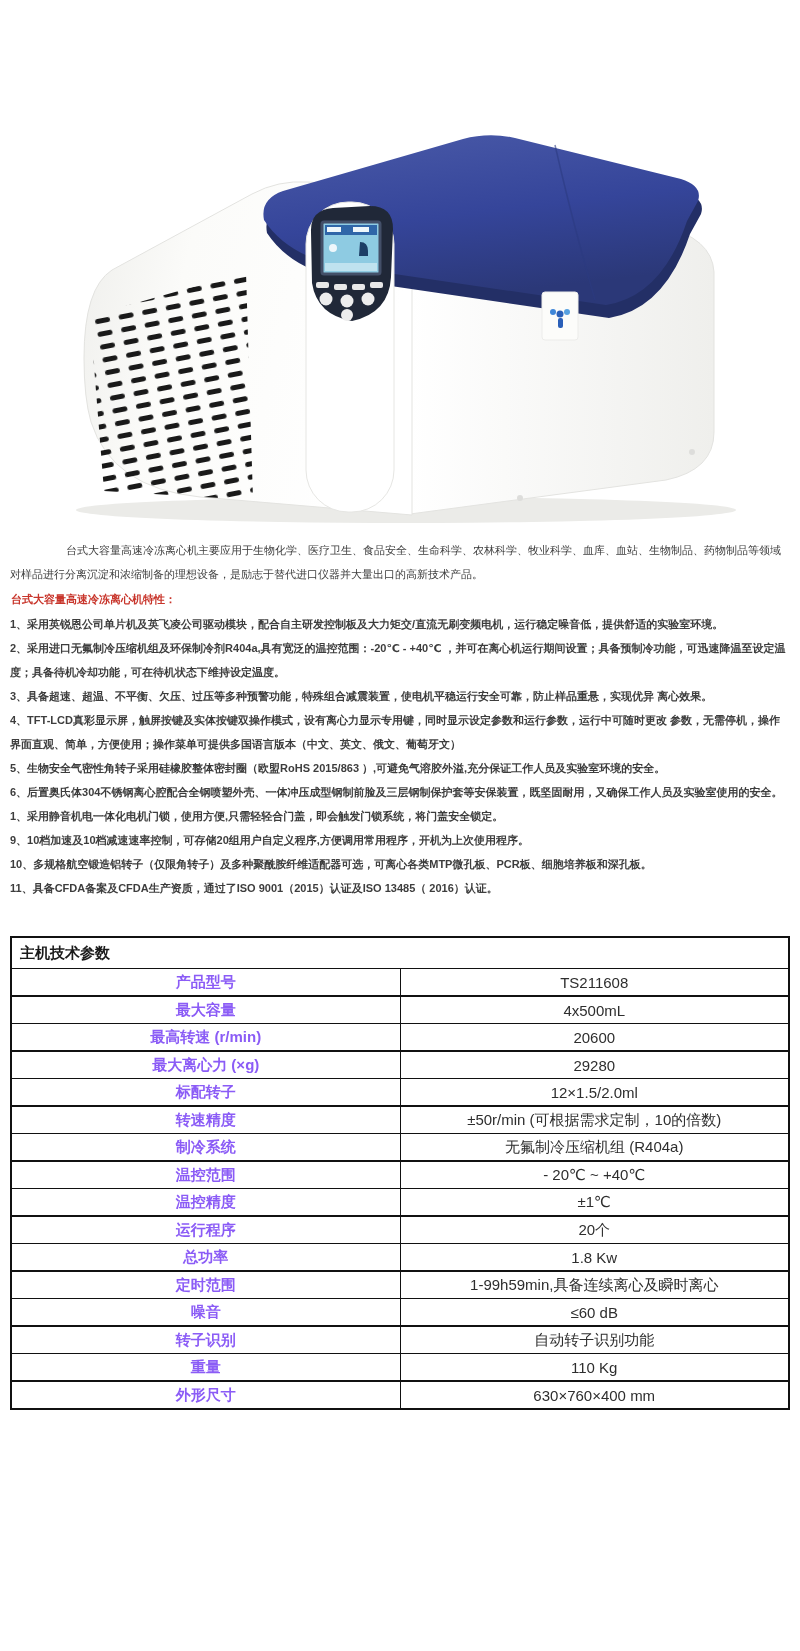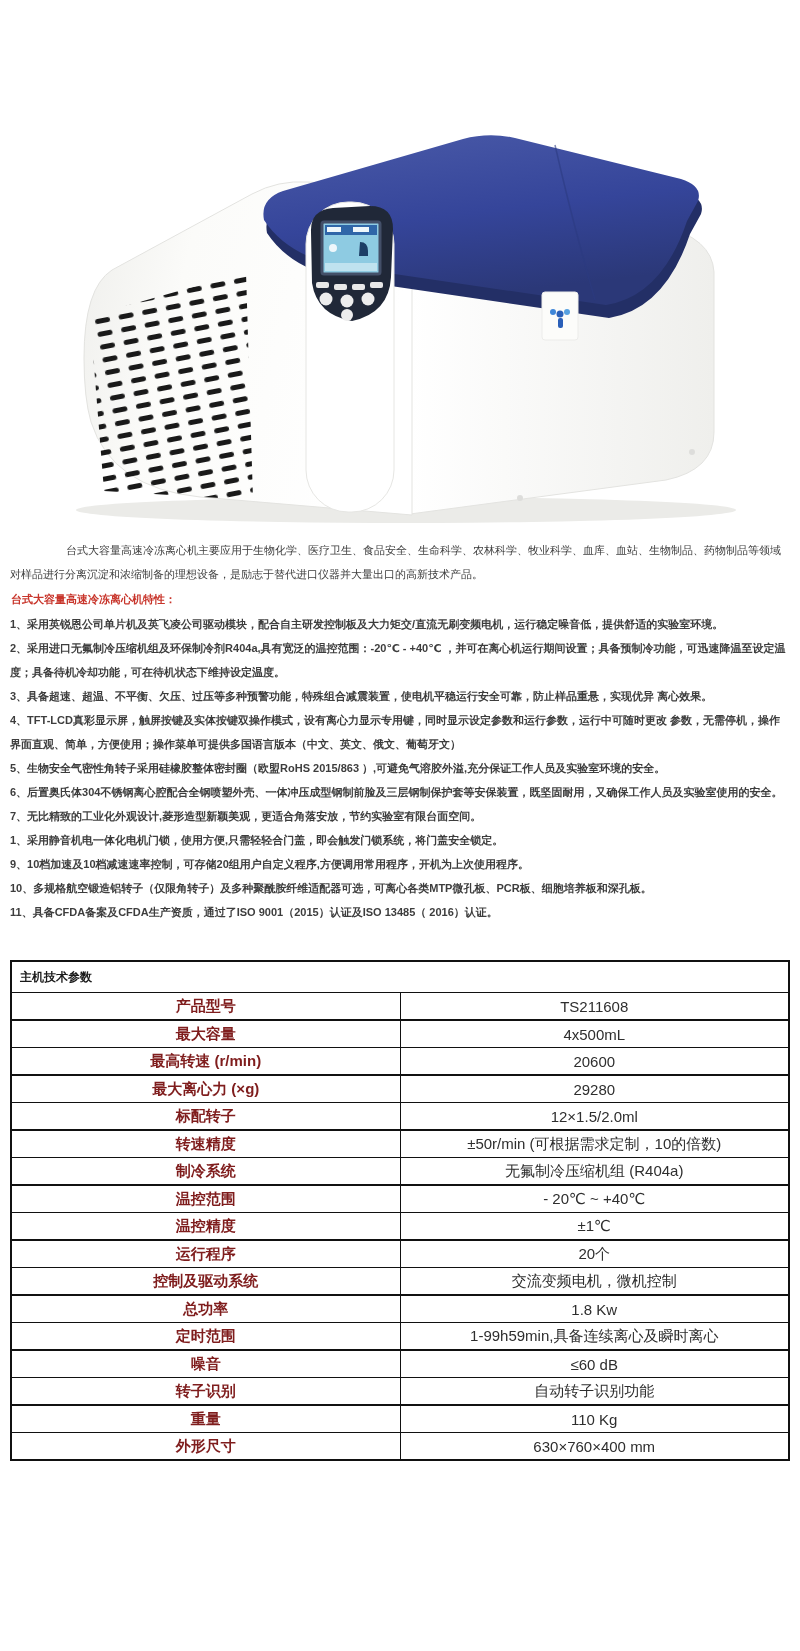--- a/index.html
+++ b/index.html
@@ -16,36 +16,36 @@
   .feat-item { margin:0;font-weight:bold; }
   .spec-wrap { margin:36px 10px 0; padding-bottom:6px; }
   table.specs {
     width:780px;
     border-collapse:collapse;
     border:2px solid #111;
     table-layout:fixed;
   }
   table.specs th.tbl-title {
     text-align:left;
-    font-size:12px;
+    font-size:15px;
     font-weight:bold;
     color:#1a1a1a;
     padding:3px 8px;
     height:24px;
     border:1px solid #111;
   }
   table.specs td {
     border:1px solid #111;
     height:26px;
     text-align:center;
     font-size:15px;
     padding:0 4px;
     color:#2e2e2e;
   }
-  table.specs td.lbl { width:277px; font-weight:bold; color:#7f1d1d; }
+  table.specs td.lbl { width:277px; font-weight:bold; color:#8b5cf6; }
   table.specs tbody tr:nth-child(odd) td { border-bottom-width:2px; }
 </style>
 </head>
 <body>
 
 <div class="hero">
   <svg viewBox="0 0 700 430" width="700" height="430">
     <defs>
       <linearGradient id="lidGrad" x1="0" y1="0" x2="0.3" y2="1">
         <stop offset="0" stop-color="#4a5aa8"></stop>
@@ -118,21 +118,20 @@
 
 <div class="content">
   <p class="intro">台式大容量高速冷冻离心机主要应用于生物化学、医疗卫生、食品安全、生命科学、农林科学、牧业科学、血库、血站、生物制品、药物制品等领域对样品进行分离沉淀和浓缩制备的理想设备，是励志于替代进口仪器并大量出口的高新技术产品。</p>
   <p class="feat-title">台式大容量高速冷冻离心机特性：</p>
   <p class="feat-item">1、采用英锐恩公司单片机及英飞凌公司驱动模块，配合自主研发控制板及大力矩交/直流无刷变频电机，运行稳定噪音低，提供舒适的实验室环境。</p>
   <p class="feat-item">2、采用进口无氟制冷压缩机组及环保制冷剂R404a,具有宽泛的温控范围：-20℃  - +40℃ ，并可在离心机运行期间设置；具备预制冷功能，可迅速降温至设定温度；具备待机冷却功能，可在待机状态下维持设定温度。</p>
   <p class="feat-item">3、具备超速、超温、不平衡、欠压、过压等多种预警功能，特殊组合减震装置，使电机平稳运行安全可靠，防止样品重悬，实现优异 离心效果。</p>
   <p class="feat-item">4、TFT-LCD真彩显示屏，触屏按键及实体按键双操作模式，设有离心力显示专用键，同时显示设定参数和运行参数，运行中可随时更改 参数，无需停机，操作界面直观、简单，方便使用；操作菜单可提供多国语言版本（中文、英文、俄文、葡萄牙文）</p>
   <p class="feat-item">5、生物安全气密性角转子采用硅橡胶整体密封圈（欧盟RoHS 2015/863 ）,可避免气溶胶外溢,充分保证工作人员及实验室环境的安全。</p>
   <p class="feat-item">6、后置奥氏体304不锈钢离心腔配合全钢喷塑外壳、一体冲压成型钢制前脸及三层钢制保护套等安保装置，既坚固耐用，又确保工作人员及实验室使用的安全。</p>
-  <p class="feat-item">7、无比精致的工业化外观设计,菱形造型新颖美观，更适合角落安放，节约实验室有限台面空间。</p>
   <p class="feat-item">1、采用静音机电一体化电机门锁，使用方便,只需轻轻合门盖，即会触发门锁系统，将门盖安全锁定。</p>
   <p class="feat-item">9、10档加速及10档减速速率控制，可存储20组用户自定义程序,方便调用常用程序，开机为上次使用程序。</p>
   <p class="feat-item">10、多规格航空锻造铝转子（仅限角转子）及多种聚酰胺纤维适配器可选，可离心各类MTP微孔板、PCR板、细胞培养板和深孔板。</p>
   <p class="feat-item">11、具备CFDA备案及CFDA生产资质，通过了ISO 9001（2015）认证及ISO 13485（ 2016）认证。</p>
 </div>
 
 <div class="spec-wrap">
   <table class="specs">
     <thead>
       <tr>
@@ -174,24 +173,20 @@
         </tr>
       <tr>
           <td class="lbl">温控精度</td>
           <td>±1℃</td>
         </tr>
       <tr>
           <td class="lbl">运行程序</td>
           <td>20个</td>
         </tr>
       <tr>
-          <td class="lbl">控制及驱动系统</td>
-          <td>交流变频电机，微机控制</td>
-        </tr>
-      <tr>
           <td class="lbl">总功率</td>
           <td>1.8 Kw</td>
         </tr>
       <tr>
           <td class="lbl">定时范围</td>
           <td>1-99h59min,具备连续离心及瞬时离心</td>
         </tr>
       <tr>
           <td class="lbl">噪音</td>
           <td>≤60 dB</td>

